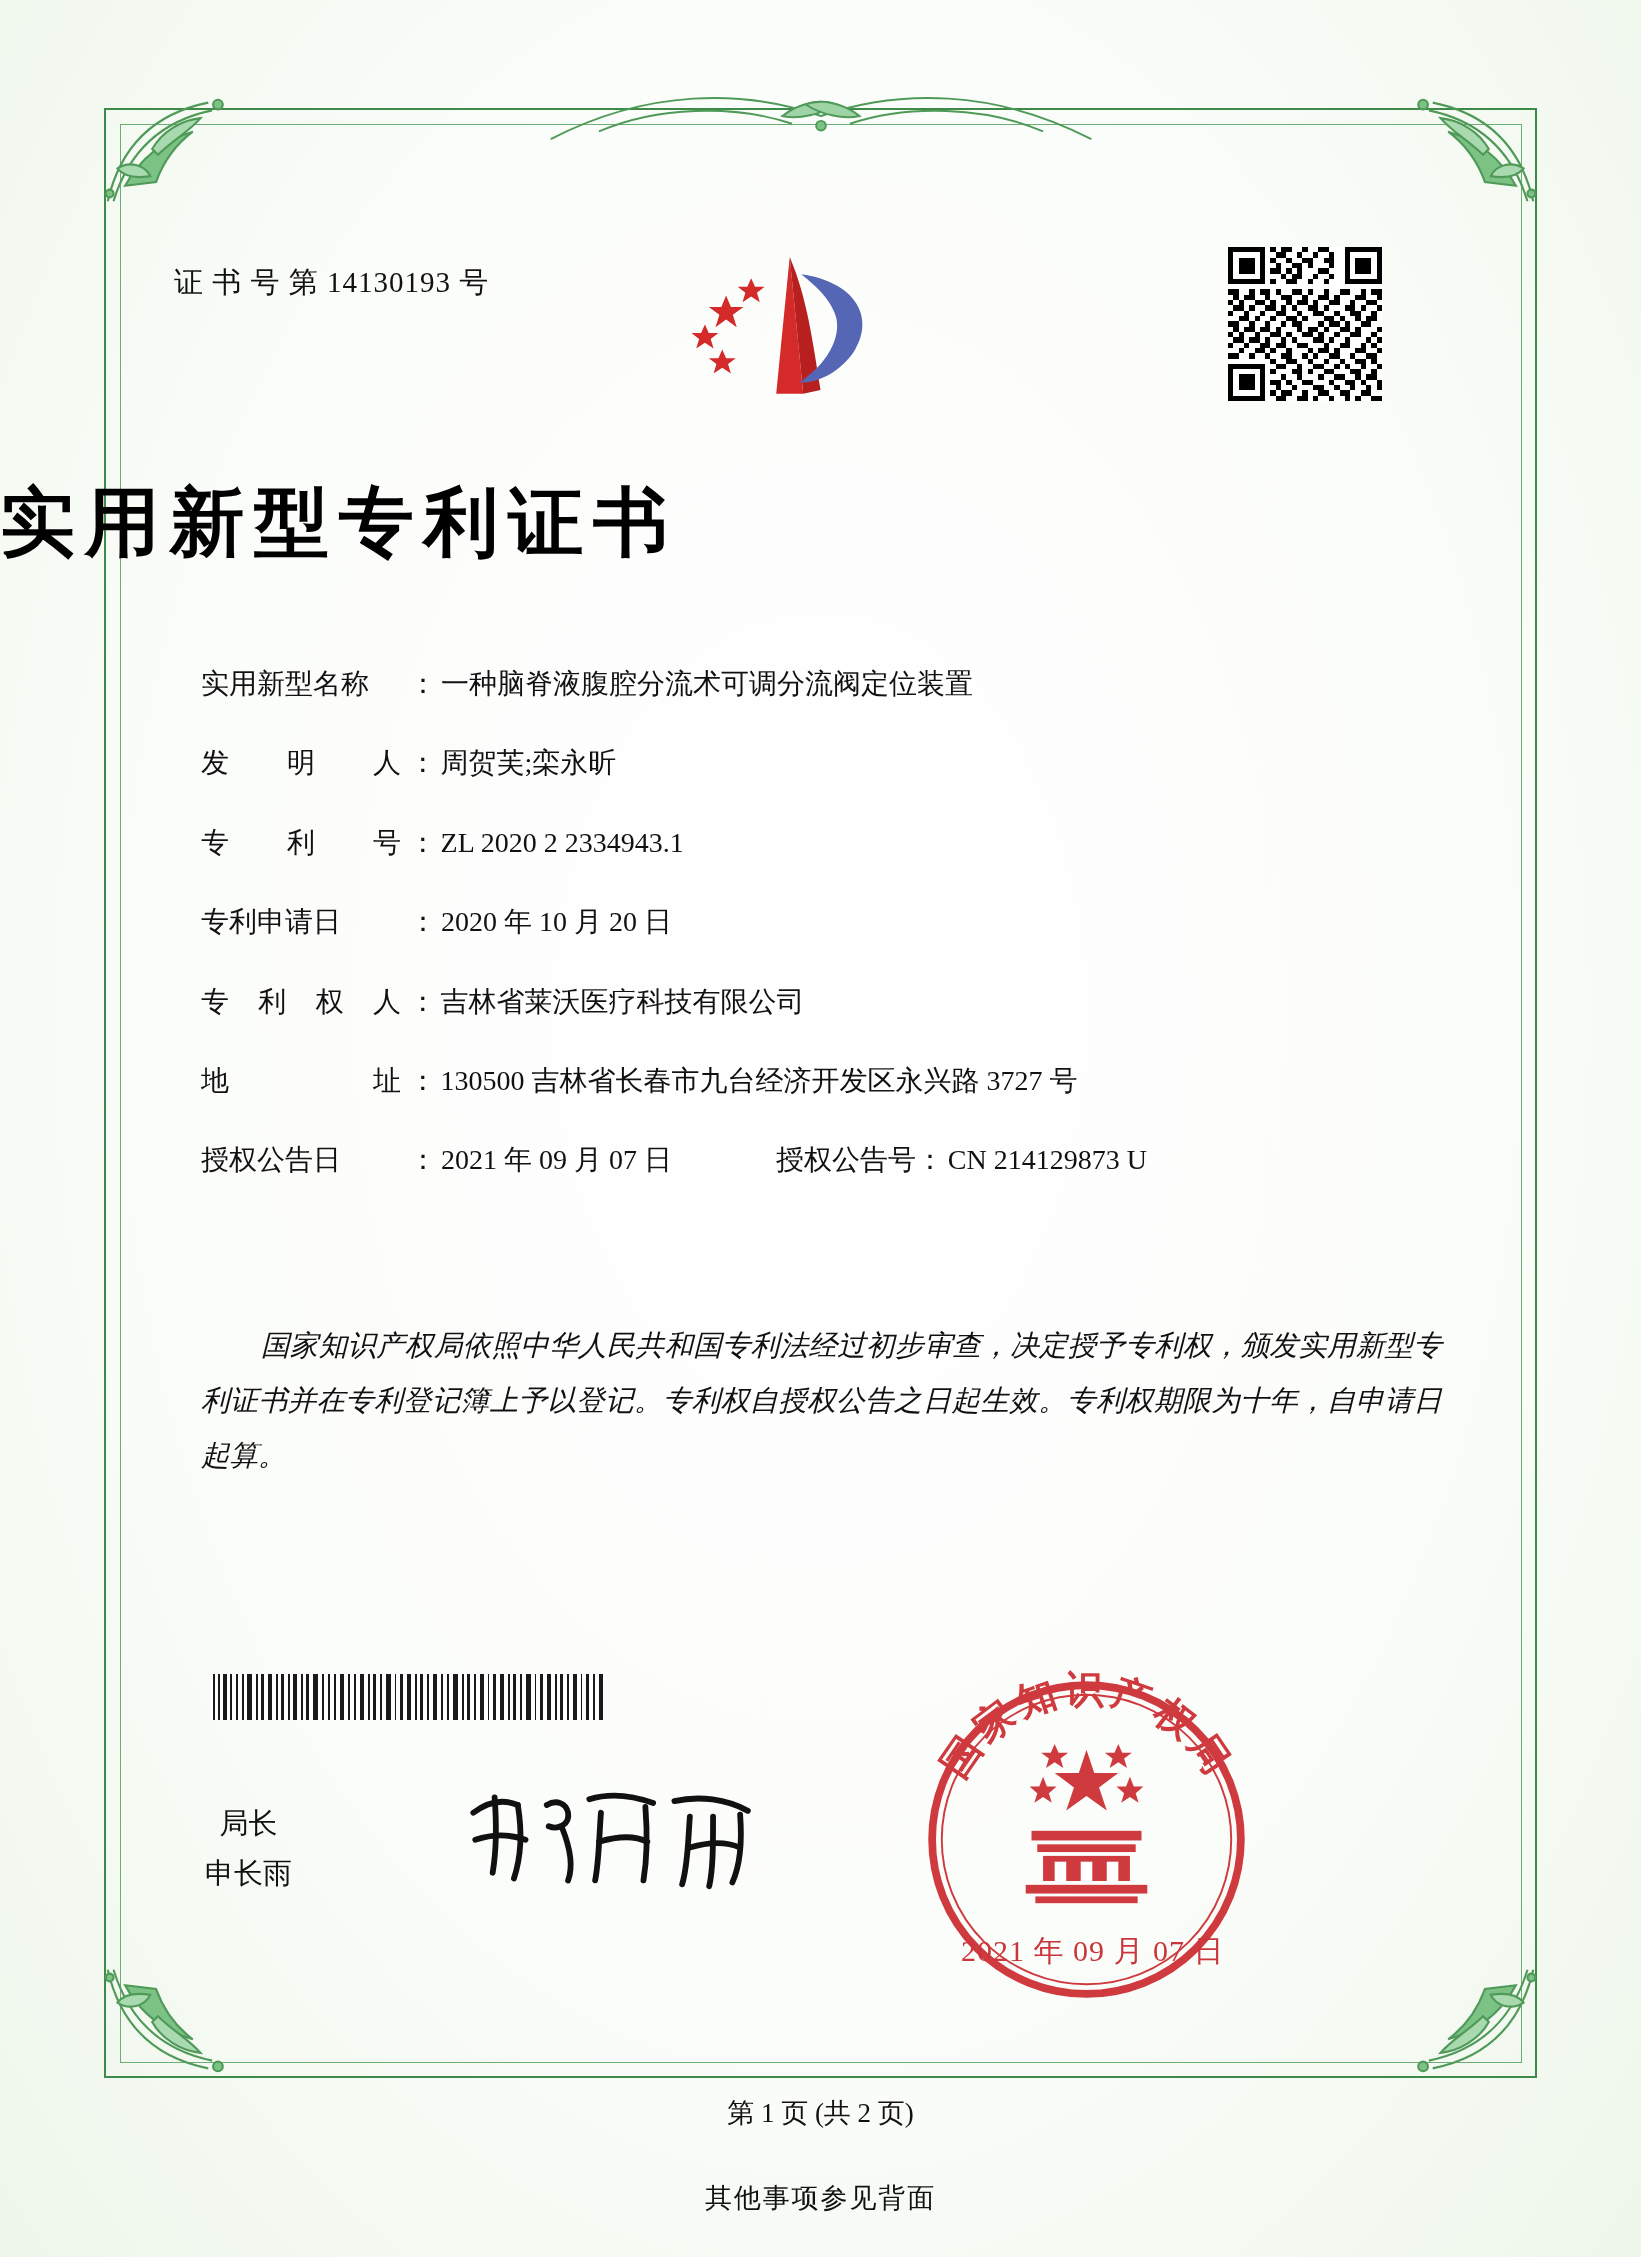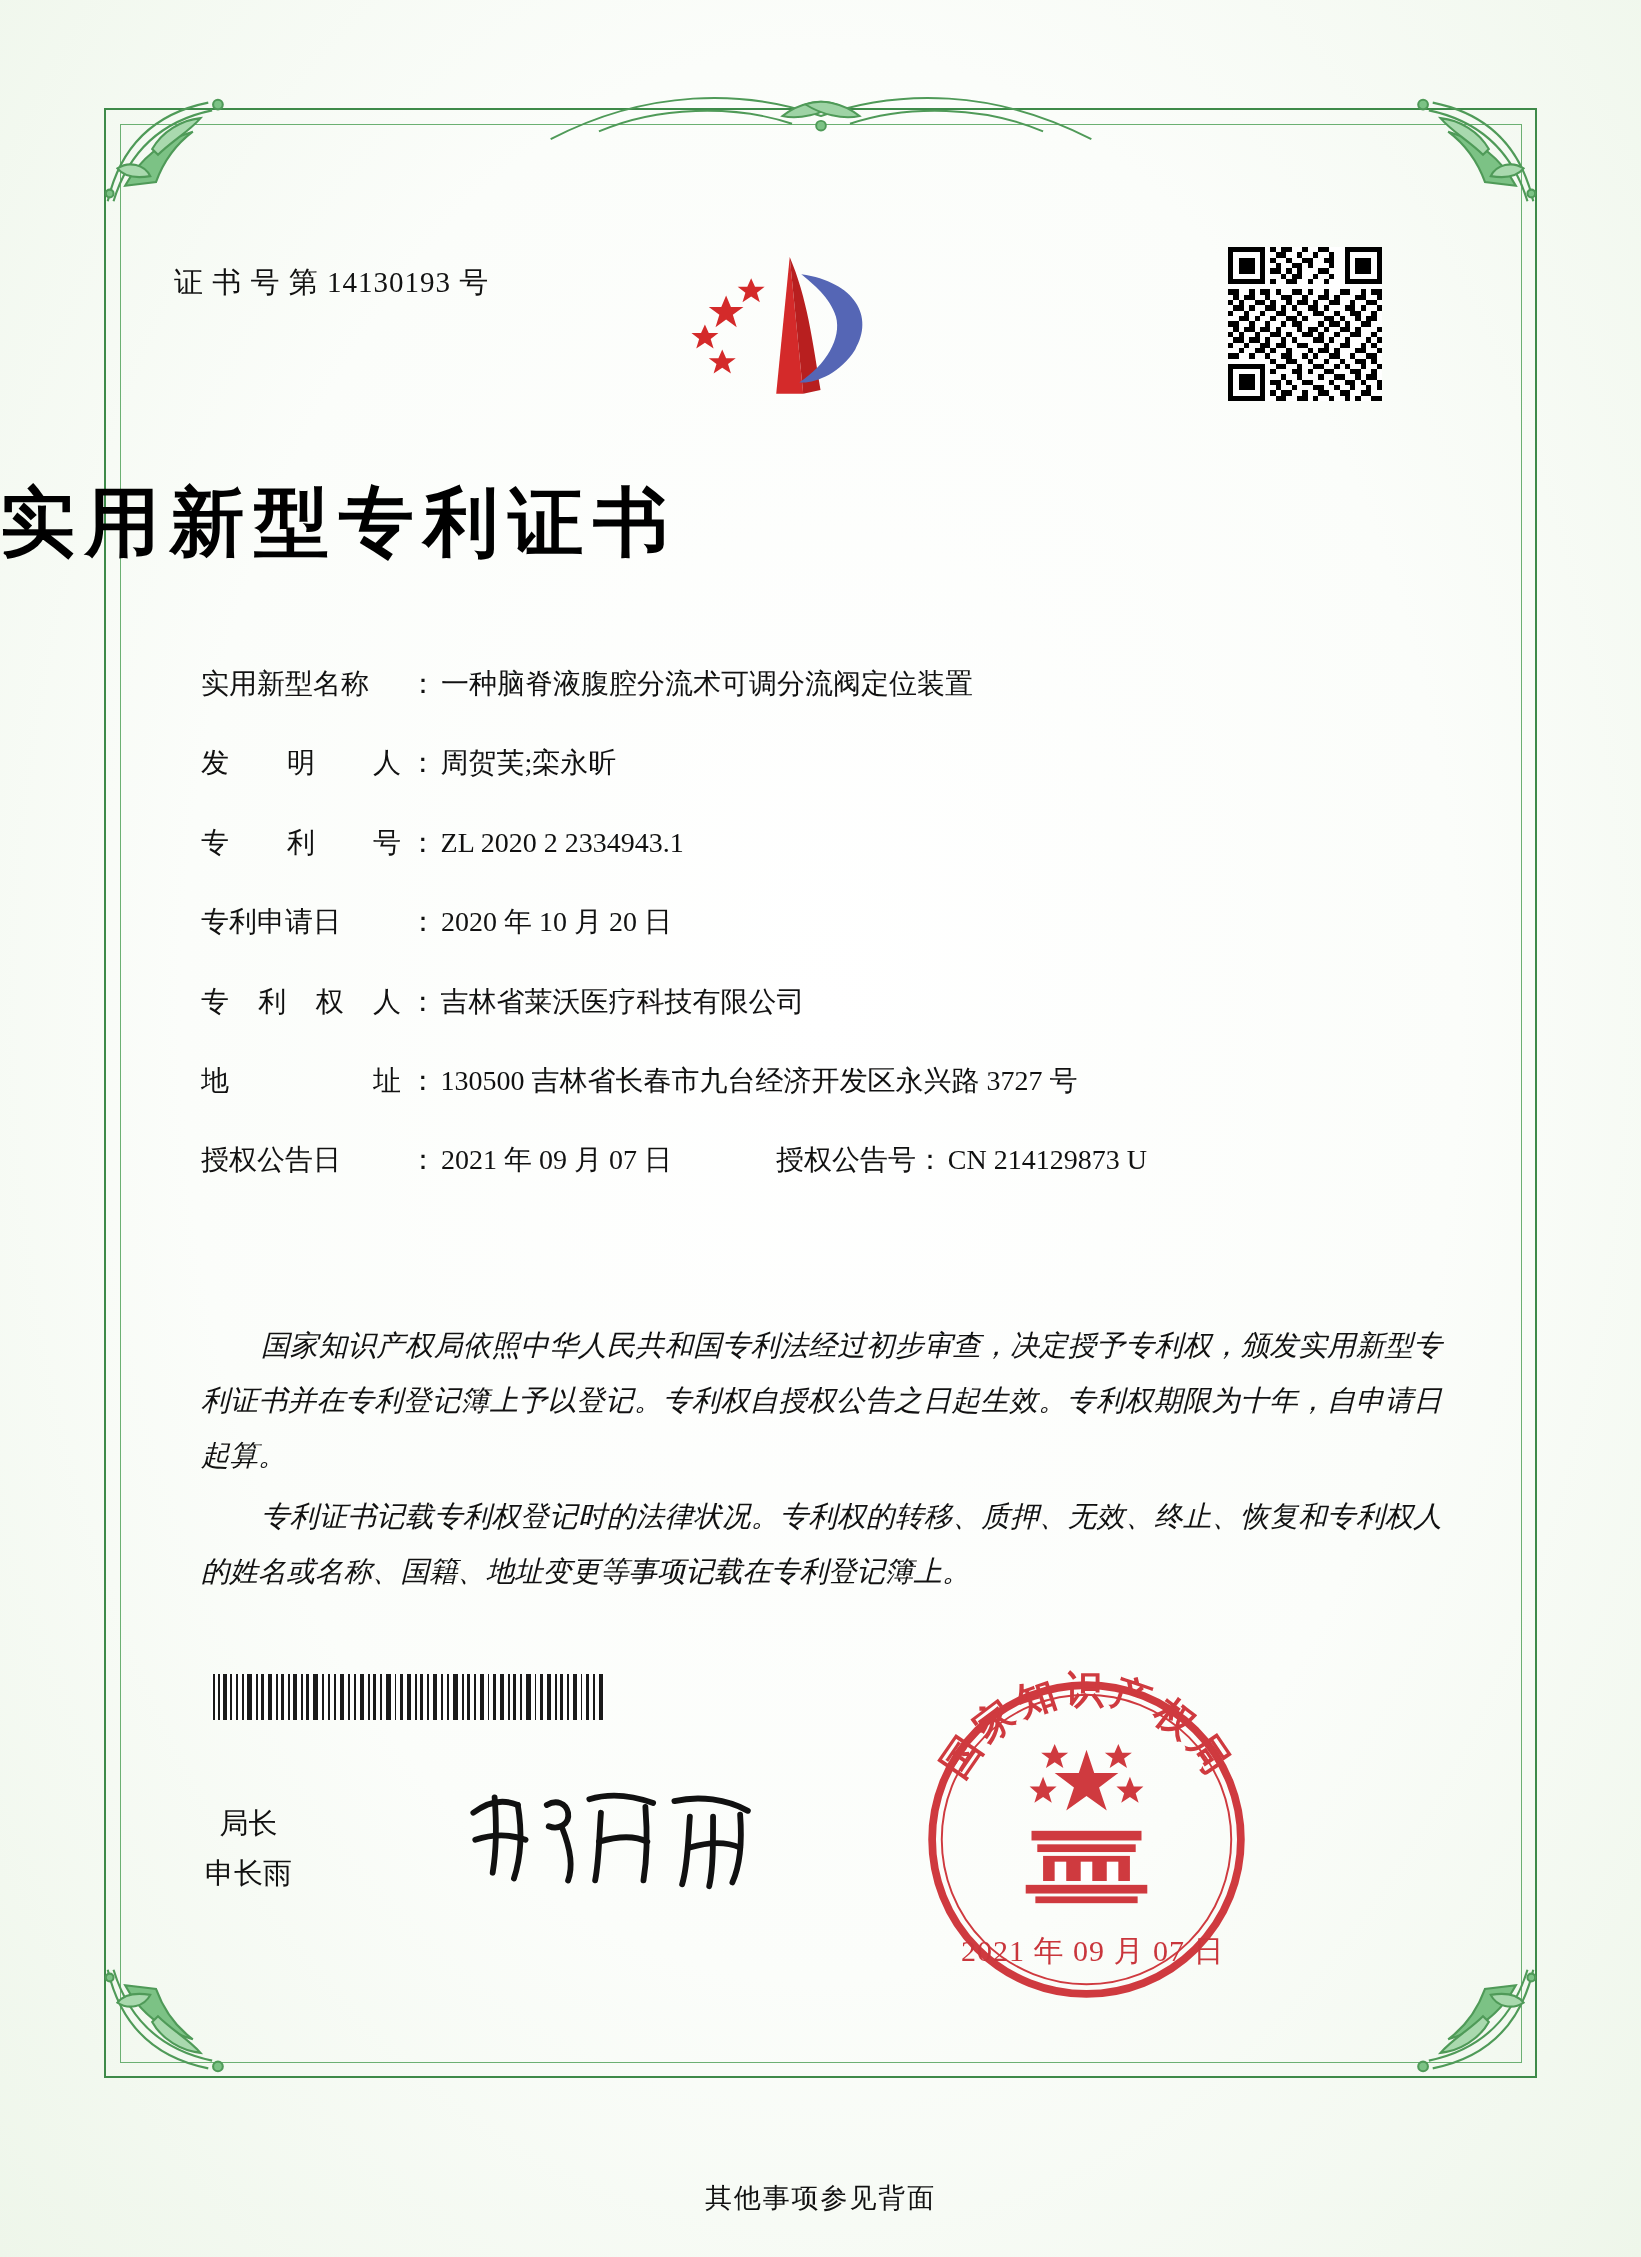--- a/index.html
+++ b/index.html
@@ -577,21 +577,20 @@
       <span class="split-gap"></span>
       <span>授权公告号</span>
       <span class="colon">：</span>
       <span class="field-value">CN 214129873 U</span>
     </div>
 
   </div>
 
   <div class="paragraphs">
     <p>国家知识产权局依照中华人民共和国专利法经过初步审查，决定授予专利权，颁发实用新型专利证书并在专利登记簿上予以登记。专利权自授权公告之日起生效。专利权期限为十年，自申请日起算。</p>
-    <p>专利证书记载专利权登记时的法律状况。专利权的转移、质押、无效、终止、恢复和专利权人的姓名或名称、国籍、地址变更等事项记载在专利登记簿上。</p>
   </div>
 
   <div class="barcode">
     <svg viewBox="0 0 412 48" shape-rendering="crispEdges">
       <rect width="412" height="48" fill="#ffffff"></rect>
       <g fill="#1a1a1a">
         <rect x="2" y="0" width="3" height="48"></rect>
           <rect x="8" y="0" width="2" height="48"></rect>
         <rect x="13" y="0" width="4" height="48"></rect>
           <rect x="20" y="0" width="2" height="48"></rect>
@@ -707,16 +706,17 @@
         <rect x="132" y="244" width="106" height="7"></rect>
       </g>
       <text font-family="DejaVu Serif, serif" font-size="40" font-weight="bold" fill="#cf3a3f" letter-spacing="6">
         <textPath href="#sealArc" startOffset="14%">国家知识产权局</textPath>
       </text>
     </svg>
   </div>
 
   <div class="seal-date">2021 年 09 月 07 日</div>
 
+  <div class="page-no">第 1 页 (共 2 页)</div>
   <div class="back-note">其他事项参见背面</div>
 
 </div>
 
 
 </body></html>

